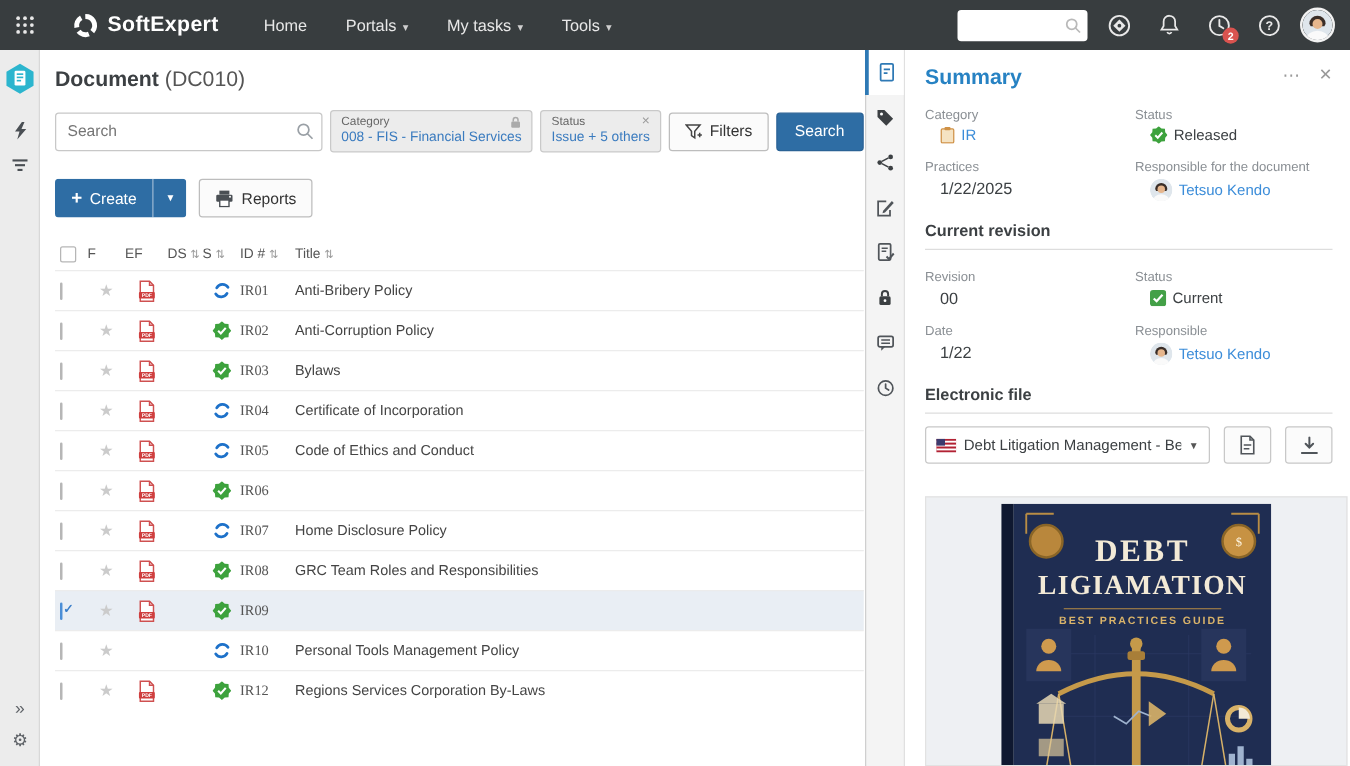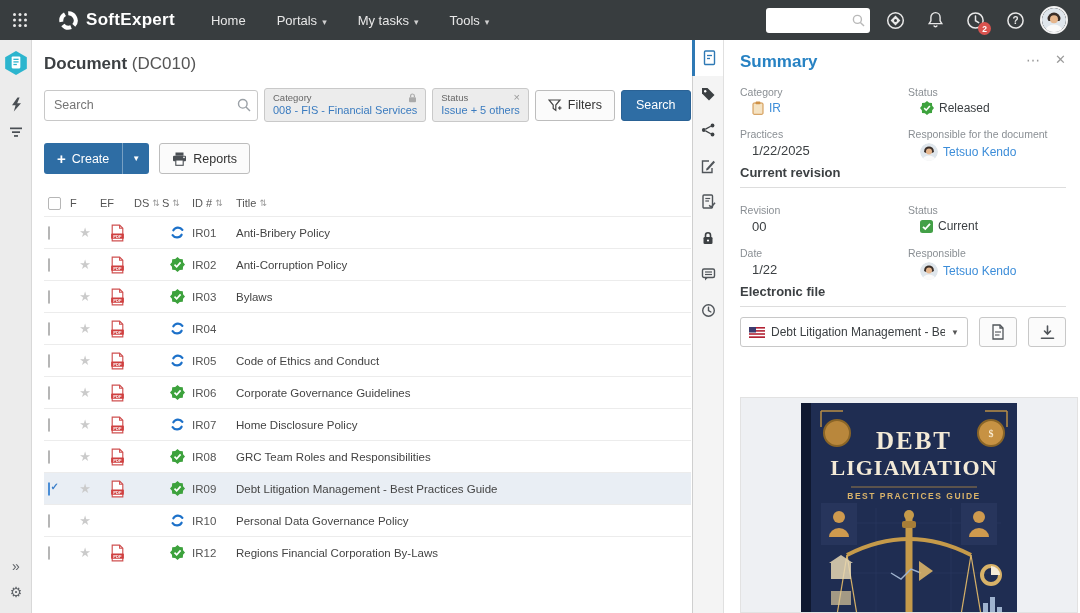--- a/index.html
+++ b/index.html
@@ -60,42 +60,42 @@
   .thead { height:26px; color:#555; font-size:11px; }
   .hcell { display:flex; align-items:center; gap:3px; }
   .sort { color:#9a9a9a; font-size:9px; }
   .trow { height:32px; border-top:1px solid #ececec; font-size:11.5px; color:#444; cursor:pointer; }
   .trow.selected { background:#e9eef4; }
   .cb { width:13px; height:13px; border:1px solid #b6b6b6; border-radius:2px; background:#fff; margin-left:4px; position:relative; cursor:pointer; }
   .cb.checked { border-color:#4b8ed6; }
   .cb.checked::after { content:"✓"; position:absolute; left:1.5px; top:-1.5px; color:#3a7ec9; font-size:10px; font-weight:bold; }
   .star { color:#cbcbcb; font-size:13px; text-align:center; cursor:pointer; }
   .cell-center { display:flex; justify-content:center; align-items:center; }
-  .rid { color:#555; }
+  .rid { color:#555;font-family:Liberation Serif, serif; }
   .tfoot { border-top:1px solid #c9c9c9; margin-top:0; padding:8px 0 0 1px; font-size:11.5px; color:#555; }
 
   
   .panel { position:absolute; left:692px; top:40px; width:388px; height:573px; background:#fff; display:flex; }
   .strip { width:32px; background:#f4f4f4; border-right:1px solid #e0e0e0; border-left:1px solid #cfcfcf; }
   .strip-tab { height:36px; display:flex; align-items:center; justify-content:center; cursor:pointer; }
   .strip-tab.active { background:#fff; border-left:3px solid #2e79b5; margin-left:-1px; }
   .pcontent { flex:1; padding:12px 14px 0 16px; position:relative; overflow:hidden; }
   .phead { display:flex; align-items:flex-start; }
   .ptitle { color:#2782c3; font-size:17px; font-weight:bold; }
   .phead-actions { margin-left:auto; display:flex; gap:14px; color:#9a9a9a; }
   .pmenu { font-size:14px; cursor:pointer; letter-spacing:1px; }
   .pclose { font-size:13px; cursor:pointer; }
   .psub { font-size:11px; color:#555; margin-top:5px; }
   .fgrid { display:grid; grid-template-columns:168px 1fr; row-gap:13px; margin-top:14px; }
   .flabel { font-size:10.5px; color:#8a8f94; margin-bottom:3px; }
   .fvalue { font-size:13px; color:#3c4043; display:flex; align-items:center; gap:5px;padding-left:12px; }
   .fvalue.small { font-size:12px; }
   .link-blue { color:#3c8dd9; font-size:12px; cursor:pointer; }
   .mini-avatar { width:18px; height:18px; border-radius:50%; overflow:hidden; flex:0 0 18px; }
-  .sec-head { font-size:13px; font-weight:bold; color:#3c4043; margin-top:4px; }
+  .sec-head { font-size:13px; font-weight:bold; color:#3c4043; margin-top:16px; }
   .sec-hr { border:none; border-top:1px solid #ddd; margin:7px 0 10px; }
   .ef-row { display:flex; gap:11px; margin-top:2px; }
   .ef-select { width:228px; height:30px; border:1px solid #c8c8c8; border-radius:3px; background:#fff; display:flex; align-items:center; gap:6px; padding:0 8px; cursor:pointer; }
   .ef-select .val { font-size:12px; color:#3c4043; white-space:nowrap; overflow:hidden; flex:1; }
   .ef-select .dd { font-size:8px; color:#555; }
   .icon-btn { width:38px; height:30px; background:#fbfbfb; border:1px solid #c8c8c8; border-radius:3px; display:flex; align-items:center; justify-content:center; cursor:pointer; }
   .preview { position:absolute; left:16px; right:2px; top:357px; bottom:0; background:#eef0f3; border:1px solid #e2e2e2; display:flex; justify-content:center; overflow:hidden; }
   .book { margin-top:5px; }
 </style>
 </head>
@@ -375,20 +375,21 @@
     </div>
     <div></div>
     <div class="cell-center">
       <svg width="15" height="15" viewBox="0 0 16 16">
         <path d="M13.2,5.2 A5.6,5.6 0 0 0 3.6,5.6" fill="none" stroke="#1d71c9" stroke-width="2.4" stroke-linecap="round"></path>
         <path d="M2.8,10.8 A5.6,5.6 0 0 0 12.4,10.4" fill="none" stroke="#1d71c9" stroke-width="2.4" stroke-linecap="round"></path>
       </svg>
 
     </div>
     <div class="rid">IR04</div>
+    <div>Certificate of Incorporation</div>
   </div>
 
   <div class="trow tgrid">
     <div><span class="cb"></span></div>
     <div class="star">★</div>
     <div class="cell-center">
       <svg width="15" height="18" viewBox="0 0 14 17">
         <path d="M2,1 h7 l3,3 v12 h-10 z" fill="#fff" stroke="#cf5050" stroke-width="1.1"></path>
         <path d="M9,1 v3 h3" fill="none" stroke="#cf5050" stroke-width="1.1"></path>
         <rect x="1" y="9" width="12" height="5" rx="0.8" fill="#cf3f3f"></rect>
@@ -420,21 +421,20 @@
     </div>
     <div></div>
     <div class="cell-center">
 
       <svg width="15" height="15" viewBox="0 0 16 16">
         <polygon fill="#3da23d" points="16,8 13.91,10.45 13.66,13.66 10.45,13.91 8,16 5.55,13.91 2.34,13.66 2.09,10.45 0,8 2.09,5.55 2.34,2.34 5.55,2.09 8,0 10.45,2.09 13.66,2.34 13.91,5.55"></polygon>
         <path d="M4.8,8.2 L7.1,10.5 L11.3,5.7" fill="none" stroke="#fff" stroke-width="1.8"></path>
       </svg>
     </div>
     <div class="rid">IR06</div>
-    <div>Corporate Governance Guidelines</div>
   </div>
 
   <div class="trow tgrid">
     <div><span class="cb"></span></div>
     <div class="star">★</div>
     <div class="cell-center">
       <svg width="15" height="18" viewBox="0 0 14 17">
         <path d="M2,1 h7 l3,3 v12 h-10 z" fill="#fff" stroke="#cf5050" stroke-width="1.1"></path>
         <path d="M9,1 v3 h3" fill="none" stroke="#cf5050" stroke-width="1.1"></path>
         <rect x="1" y="9" width="12" height="5" rx="0.8" fill="#cf3f3f"></rect>
@@ -489,21 +489,20 @@
     </div>
     <div></div>
     <div class="cell-center">
 
       <svg width="15" height="15" viewBox="0 0 16 16">
         <polygon fill="#3da23d" points="16,8 13.91,10.45 13.66,13.66 10.45,13.91 8,16 5.55,13.91 2.34,13.66 2.09,10.45 0,8 2.09,5.55 2.34,2.34 5.55,2.09 8,0 10.45,2.09 13.66,2.34 13.91,5.55"></polygon>
         <path d="M4.8,8.2 L7.1,10.5 L11.3,5.7" fill="none" stroke="#fff" stroke-width="1.8"></path>
       </svg>
     </div>
     <div class="rid">IR09</div>
-    <div>Debt Litigation Management - Best Practices Guide</div>
   </div>
 
   <div class="trow tgrid">
     <div><span class="cb"></span></div>
     <div class="star">★</div>
     <div class="cell-center">
       <svg width="15" height="18" viewBox="0 0 14 17" style="visibility: hidden;">
         <path d="M2,1 h7 l3,3 v12 h-10 z" fill="#fff" stroke="#cf5050" stroke-width="1.1"></path>
         <path d="M9,1 v3 h3" fill="none" stroke="#cf5050" stroke-width="1.1"></path>
         <rect x="1" y="9" width="12" height="5" rx="0.8" fill="#cf3f3f"></rect>
@@ -512,21 +511,21 @@
     </div>
     <div></div>
     <div class="cell-center">
       <svg width="15" height="15" viewBox="0 0 16 16">
         <path d="M13.2,5.2 A5.6,5.6 0 0 0 3.6,5.6" fill="none" stroke="#1d71c9" stroke-width="2.4" stroke-linecap="round"></path>
         <path d="M2.8,10.8 A5.6,5.6 0 0 0 12.4,10.4" fill="none" stroke="#1d71c9" stroke-width="2.4" stroke-linecap="round"></path>
       </svg>
 
     </div>
     <div class="rid">IR10</div>
-    <div>Personal Data Governance Policy</div>
+    <div>Personal Tools Management Policy</div>
   </div>
 
   <div class="trow tgrid">
     <div><span class="cb"></span></div>
     <div class="star">★</div>
     <div class="cell-center">
       <svg width="15" height="18" viewBox="0 0 14 17">
         <path d="M2,1 h7 l3,3 v12 h-10 z" fill="#fff" stroke="#cf5050" stroke-width="1.1"></path>
         <path d="M9,1 v3 h3" fill="none" stroke="#cf5050" stroke-width="1.1"></path>
         <rect x="1" y="9" width="12" height="5" rx="0.8" fill="#cf3f3f"></rect>
@@ -535,21 +534,21 @@
     </div>
     <div></div>
     <div class="cell-center">
 
       <svg width="15" height="15" viewBox="0 0 16 16">
         <polygon fill="#3da23d" points="16,8 13.91,10.45 13.66,13.66 10.45,13.91 8,16 5.55,13.91 2.34,13.66 2.09,10.45 0,8 2.09,5.55 2.34,2.34 5.55,2.09 8,0 10.45,2.09 13.66,2.34 13.91,5.55"></polygon>
         <path d="M4.8,8.2 L7.1,10.5 L11.3,5.7" fill="none" stroke="#fff" stroke-width="1.8"></path>
       </svg>
     </div>
     <div class="rid">IR12</div>
-    <div>Regions Financial Corporation By-Laws</div>
+    <div>Regions Services Corporation By-Laws</div>
   </div>
 </div>
   </div>
 </div>
 
 <div class="panel">
   <div class="strip">
     <div class="strip-tab active">
       <svg width="15" height="16" viewBox="0 0 15 16">
           <rect x="2.5" y="1" width="10" height="13.5" rx="1" fill="none" stroke="#2e79b5" stroke-width="1.4"></rect>

